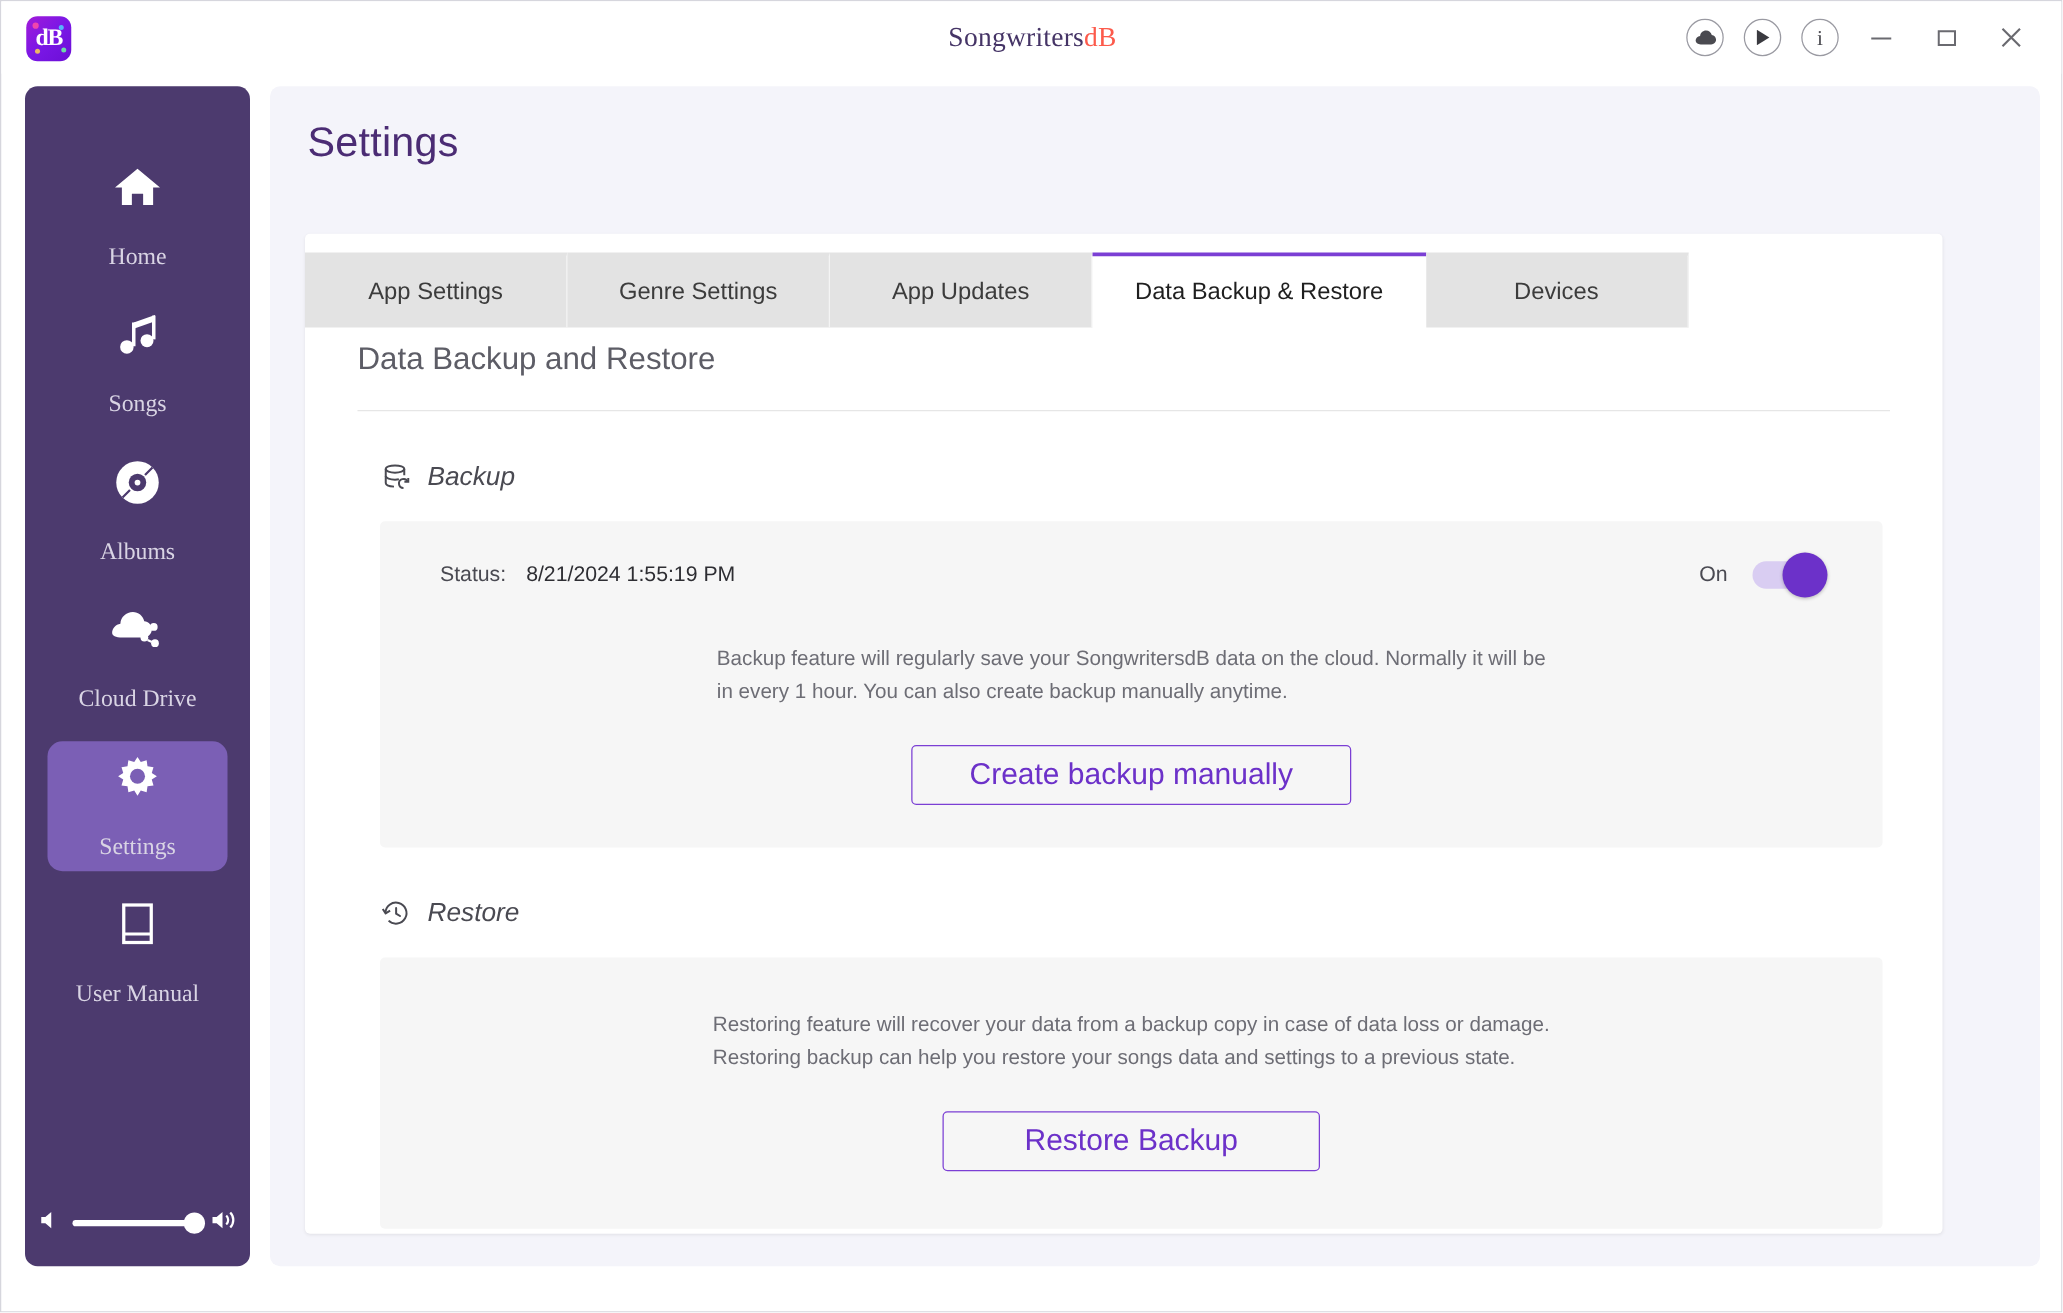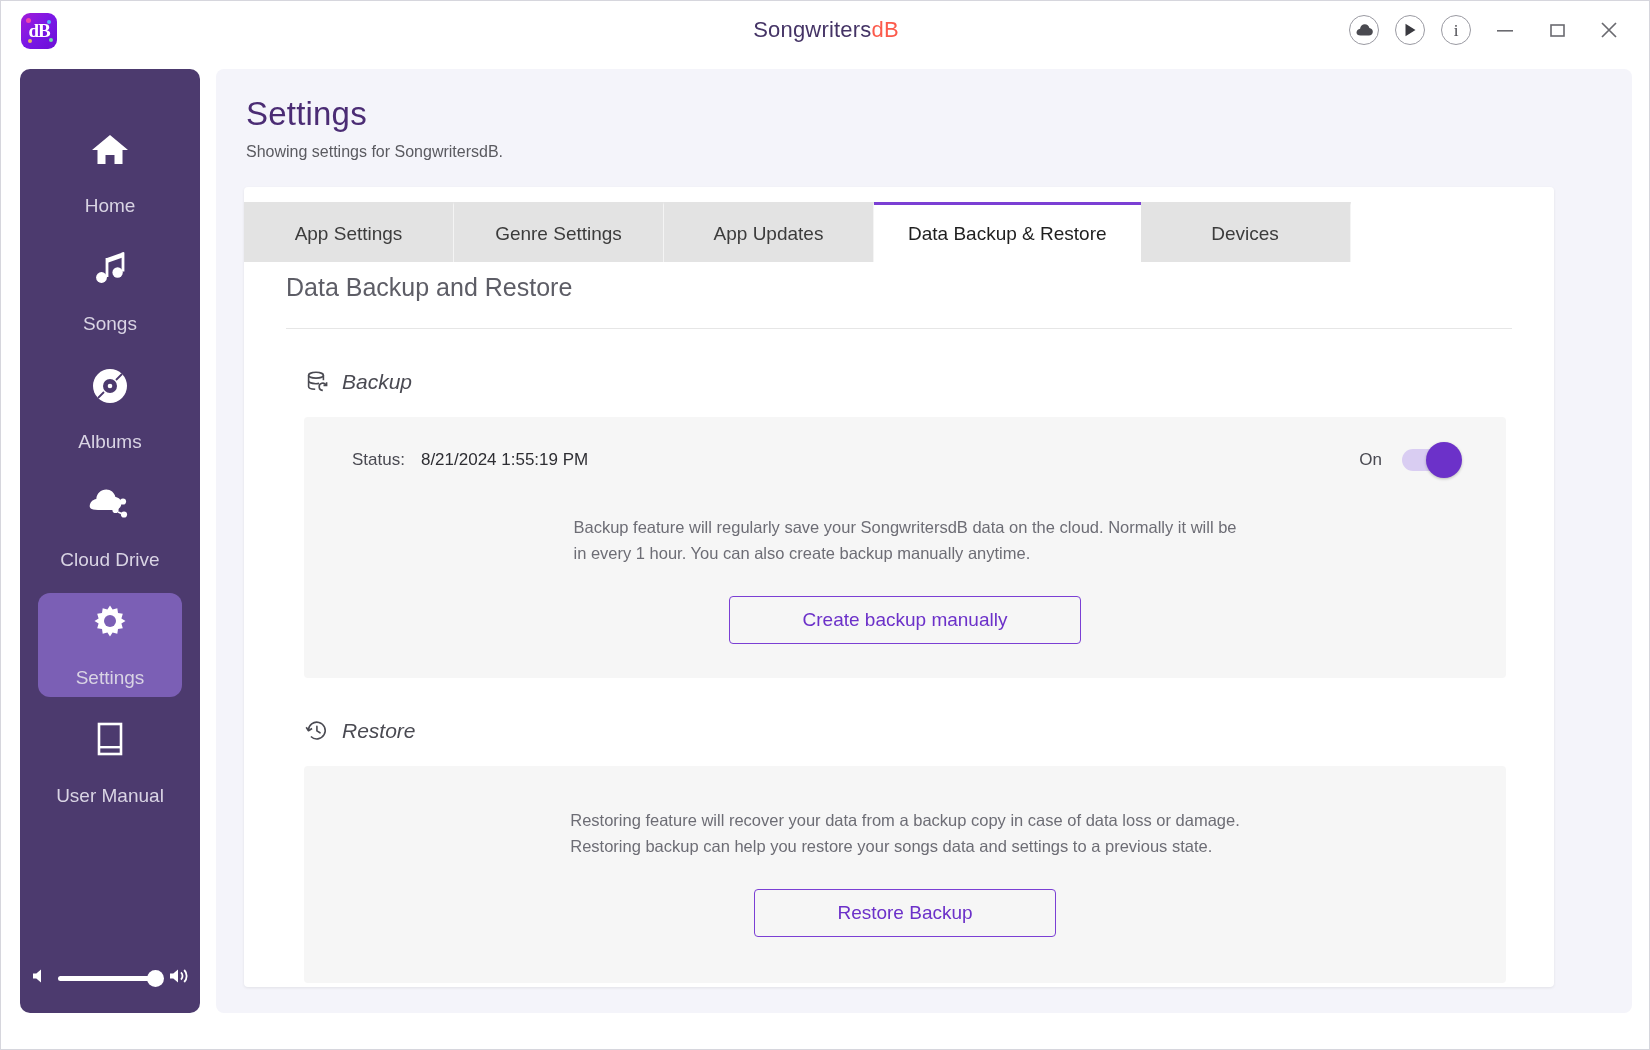--- a/index.html
+++ b/index.html
@@ -32,21 +32,21 @@
     display: flex; align-items: center; justify-content: center;
     color: #fff; font-size: 19px; font-weight: bold;
     font-family: "Liberation Serif", serif;
     letter-spacing: -1px;
     overflow: hidden;
   }
   .app-logo .sparkle { position: absolute; border-radius: 50%; opacity: .85; }
   .app-title {
     position: absolute; left: 0; top: 0; width: 1650px; height: 58px;
     display: flex; align-items: center; justify-content: center;
-    font-size: 22px; color: #453466; letter-spacing: .2px;
+    font-size: 22px; color: #453466; letter-spacing: .2px; font-family: Liberation Serif, serif;
   }
   .app-title .accent { color: #fc5a4b; }
 
   .winbtns {
     position: absolute; right: 16px; top: 0; height: 58px;
     display: flex; align-items: center; gap: 0px;
   }
   .circ-btn {
     width: 46px; height: 46px;
     display: flex; align-items: center; justify-content: center;
@@ -72,20 +72,21 @@
     border-radius: 10px;
     display: flex; flex-direction: column; align-items: center;
   }
   .nav-item {
     width: 144px; height: 104px; margin-top: 14px;
     border-radius: 12px;
     display: flex; flex-direction: column;
     align-items: center; justify-content: center;
     gap: 24px; cursor: pointer;
     color: #d6d0e2;
+    font-family: Liberation Serif, serif;
   }
   .nav-item:first-child { margin-top: 52px; }
   .nav-item.active { background: #7b5fb5; }
   .nav-item .ico { width: 42px; height: 42px; display:flex; align-items:center; justify-content:center; }
   .nav-item .lbl { font-size: 19px; color: #d9d4e4; }
   .nav-spacer { flex: 1 1 auto; }
 
   .volume-row {
     width: 160px; height: 50px; margin-bottom: 10px;
     display: flex; align-items: center; justify-content: center; gap: 10px;
@@ -181,21 +182,21 @@
 
   .body-row {
     display: flex; align-items: center; justify-content: space-between;
     margin-top: 44px; gap: 30px; flex-direction: column;
   }
   .body-text { font-size: 16.5px; line-height: 1.55; color: #6d6d75; max-width: 700px; }
   .ghost-btn {
     min-width: 352px; height: 48px; padding: 0 20px;
     border: 1px solid #7b3fd4; border-radius: 4px;
     background: transparent; color: #6c31c9;
-    font-size: 19px; font-family: "Liberation Sans", sans-serif;
+    font-size: 24px; font-family: "Liberation Sans", sans-serif;
     display: flex; align-items: center; justify-content: center;
     cursor: pointer;
   }
   .ghost-btn.restore { min-width: 302px; }
 
   .body-row.restore { margin-top: 0; }
 </style>
 </head>
 <body>
 
@@ -340,21 +341,20 @@
           <path d="M16.2 3a8.6 8.6 0 0 1 0 12" stroke="#ffffff" stroke-width="1.8" fill="none"></path>
         </svg>
       </span>
     </div>
   </div>
 
   <div class="main">
 
     <div class="page-head">
       <div class="page-title">Settings</div>
-      <div class="page-sub">Showing settings for SongwritersdB.</div>
     </div>
 
     <div class="card">
 
       <div class="tabs">
         <div class="tab">
           <span>App Settings</span>
         </div>
         <div class="tab">
           <span>Genre Settings</span>

